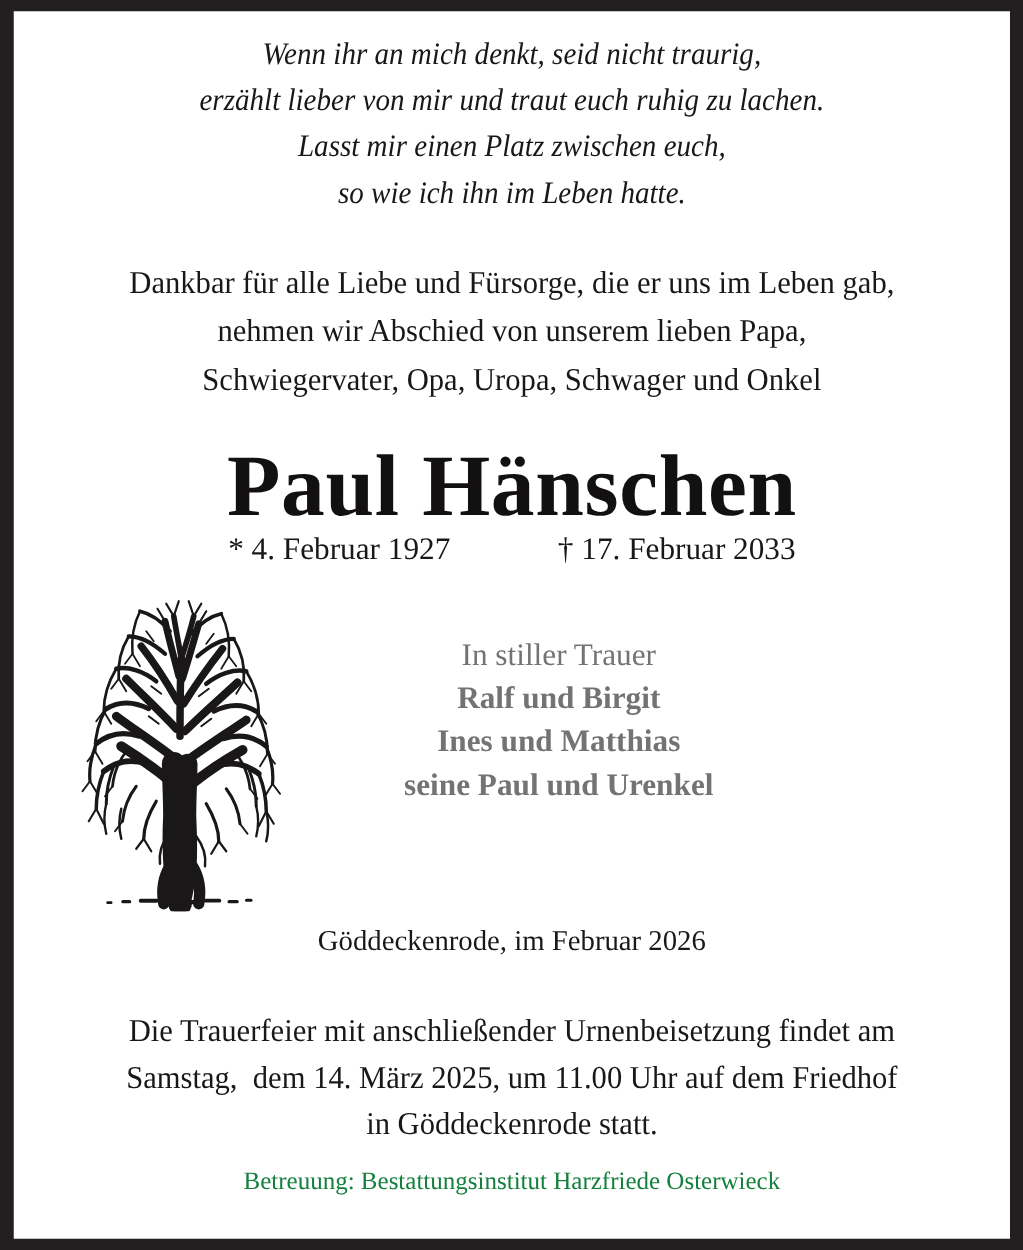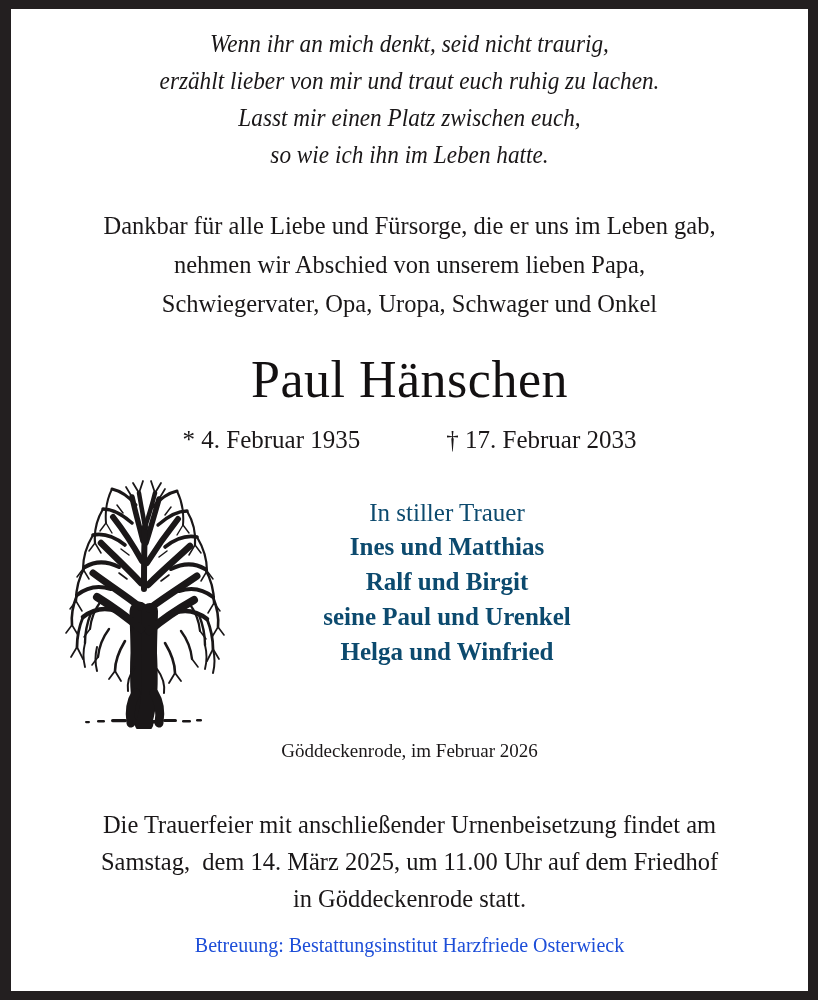--- a/index.html
+++ b/index.html
@@ -64,22 +64,22 @@
   }
   #intro .il { display: block; white-space: pre; }
 
   
   #deceased-name {
     position: absolute;
     left: 0;
     top: 341px;
     width: 100%;
     text-align: center;
-    font-size: 52px;
-    font-weight: normal;
+    font-size: 70px;
+    font-weight: bold;
     letter-spacing: 0.5px;
     color: #131011;
     white-space: pre;
   }
 
   
   #dates {
     position: absolute;
     left: 0;
     top: 417px;
@@ -101,24 +101,24 @@
     top: 452px;
     width: 210px;
     height: 268px;
   }
   #tree-illustration svg { display: block; width: 100%; height: 100%; }
 
   
   #mourners {
     position: absolute;
     left: 236px;
-    top: 487px;
+    top: 499px;
     width: 400px;
     text-align: center;
-    color: #0c4a6e;
+    color: #737373;
   }
   #mourners .m-lead {
     display: block;
     font-size: 25px;
     line-height: 33px;
     white-space: pre;
   }
   #mourners .m-name {
     display: block;
     font-size: 25px;
@@ -127,21 +127,21 @@
     white-space: pre;
   }
 
   
   #place-date {
     position: absolute;
     left: 0;
     top: 731px;
     width: 100%;
     text-align: center;
-    font-size: 19px;
+    font-size: 23px;
     color: #1a1718;
     white-space: pre;
   }
 
   
   #ceremony {
     position: absolute;
     left: 0;
     top: 797px;
     width: 100%;
@@ -155,21 +155,21 @@
   #ceremony .cl { display: block; white-space: pre; }
 
   
   #footer-credit {
     position: absolute;
     left: 0;
     top: 925px;
     width: 100%;
     text-align: center;
     font-size: 20px;
-    color: #1d4ed8;
+    color: #15803d;
     white-space: pre;
   }
 </style>
 </head>
 <body>
 
 <div id="notice">
   <div id="sheet">
 
     <div id="poem">
@@ -181,21 +181,21 @@
 
     <div id="intro">
       <span class="il">Dankbar für alle Liebe und Fürsorge, die er uns im Leben gab,</span>
       <span class="il">nehmen wir Abschied von unserem lieben Papa,</span>
       <span class="il">Schwiegervater, Opa, Uropa, Schwager und Onkel</span>
     </div>
 
     <div id="deceased-name">Paul Hänschen</div>
 
     <div id="dates">
-      <span class="date-item">* 4. Februar 1935</span>
+      <span class="date-item">* 4. Februar 1927</span>
       <span class="date-gap"></span>
       <span class="date-item">† 17. Februar 2033</span>
     </div>
 
     <div id="tree-illustration">
       <svg viewBox="0 0 210 268" xmlns="http://www.w3.org/2000/svg" aria-hidden="true">
         <g fill="none" stroke="#1a1718" stroke-linecap="round" stroke-linejoin="round">
 
           <path d="M105 262 C100 236 100 212 101 192 C101 176 100 160 100 150" stroke-width="19"></path>
           <path d="M105 262 C112 240 111 214 110 192 C110 176 111 160 111 150" stroke-width="16"></path>
@@ -291,24 +291,23 @@
           <rect x="143" y="259" width="9" height="2.6" rx="1.3"></rect>
           <rect x="157" y="258" width="6" height="2.4" rx="1.2"></rect>
           <rect x="58" y="259" width="8" height="2.6" rx="1.3"></rect>
           <rect x="46" y="260" width="5" height="2.2" rx="1.1"></rect>
         </g>
       </svg>
     </div>
 
     <div id="mourners">
       <span class="m-lead">In stiller Trauer</span>
+      <span class="m-name">Ralf und Birgit</span>
       <span class="m-name">Ines und Matthias</span>
-      <span class="m-name">Ralf und Birgit</span>
       <span class="m-name">seine Paul und Urenkel</span>
-      <span class="m-name">Helga und Winfried</span>
     </div>
 
     <div id="place-date">Göddeckenrode, im Februar 2026</div>
 
     <div id="ceremony">
       <span class="cl">Die Trauerfeier mit anschließender Urnenbeisetzung findet am</span>
       <span class="cl">Samstag,  dem 14. März 2025, um 11.00 Uhr auf dem Friedhof</span>
       <span class="cl">in Göddeckenrode statt.</span>
     </div>
 

